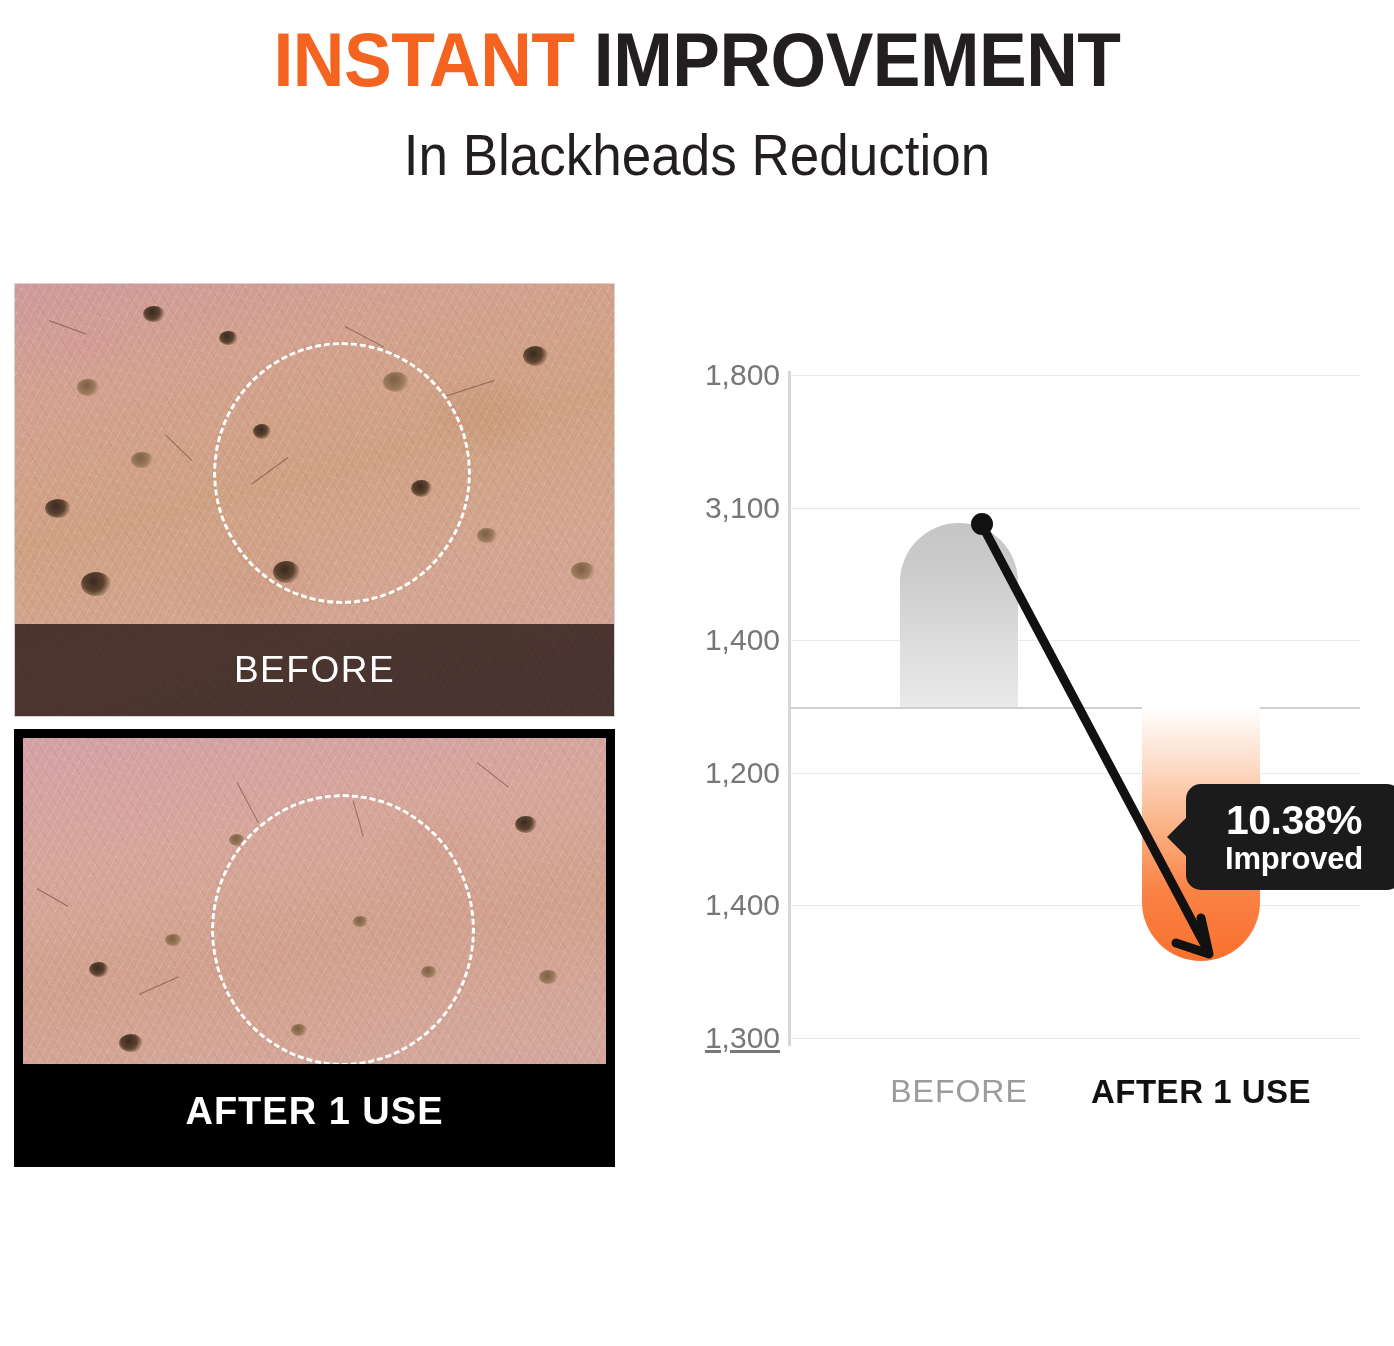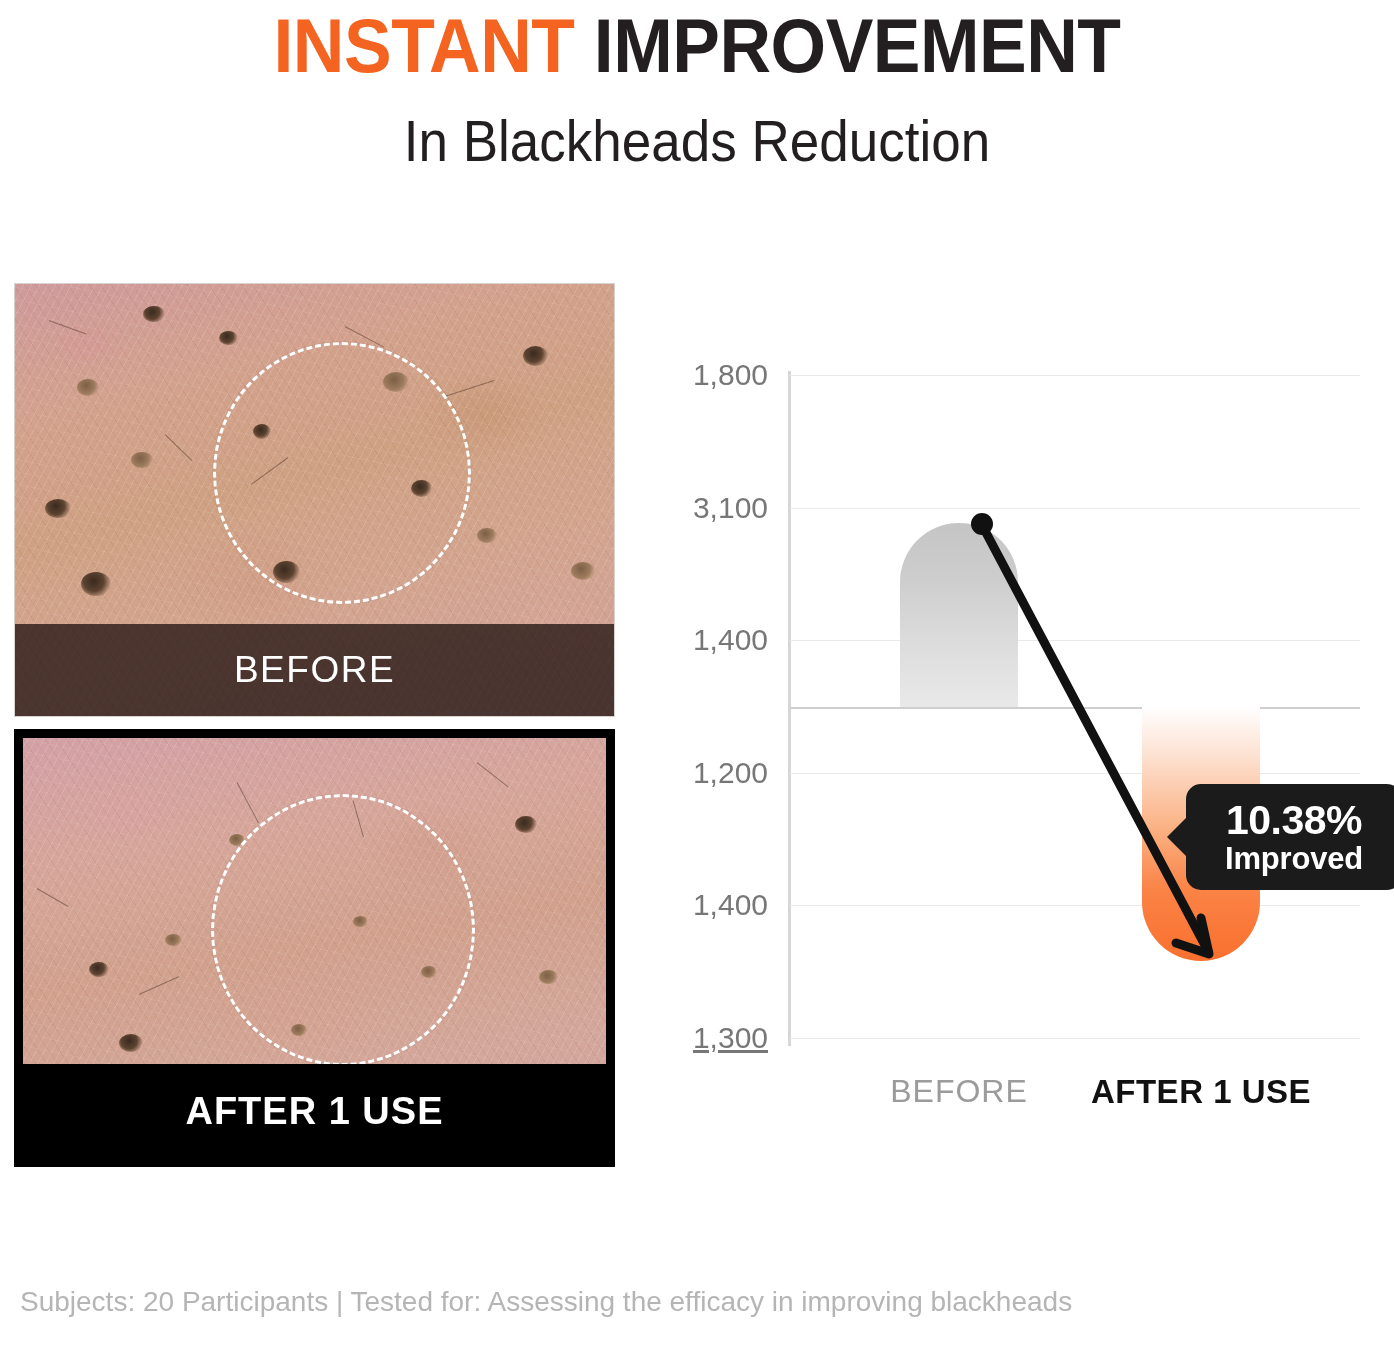--- a/index.html
+++ b/index.html
@@ -5,21 +5,21 @@
   * { margin:0; padding:0; box-sizing:border-box; }
   html,body { width:1394px; height:1346px; }
   body {
     background:#ffffff;
     font-family:"Liberation Sans", sans-serif;
     position:relative;
     overflow:hidden;
   }
 
   
-  .header { width:100%; text-align:center; padding-top:2px; }
+  .header { width:100%; text-align:center; padding-top:16px; }
   .title {
     font-family:"Liberation Sans Narrow","Liberation Sans",sans-serif;
     font-size:76px;
     font-weight:bold;
     letter-spacing:-0.5px;
     line-height:88px;
     white-space:nowrap;
     transform:scaleX(0.94);
   }
   .title .t-orange { color:#F4631F; }
@@ -123,21 +123,21 @@
   .gridline {
     position:absolute; left:0; width:100%; height:1px;
     background:#e9e9e9;
   }
   .gridline.mid { background:#cfcfcf; height:2px; }
   .axis-y {
     position:absolute; left:-2px; top:-4px;
     width:3px; height:675px; background:#d6d6d6;
   }
   .ytick {
-    position:absolute; right:100%; margin-right:22px;
+    position:absolute; right:100%; margin-right:10px;
     transform:translateY(-50%);
     font-size:30px; color:#777777; white-space:nowrap;
     font-family:"Liberation Sans",sans-serif;
   }
 
   .bar { position:absolute; bottom:0; }
   .bar-before {
     left:110px; width:118px;
     background:linear-gradient(180deg,#c5c5c5 0%, #cdcdcd 30%, #dcdcdc 65%, #e9e9e9 100%);
     border-radius:60px 60px 0 0;
@@ -303,14 +303,13 @@
 
   </div>
 </div>
 
 <div class="badge">
   <div class="badge-value">10.38%</div>
   <div class="badge-label">Improved</div>
 </div>
 
 <div class="footnote">
-  <div>Subjects: 20 Participants | Tested for: Assessing the efficacy in improving blackheads</div>
 </div>
 
 </body></html>

